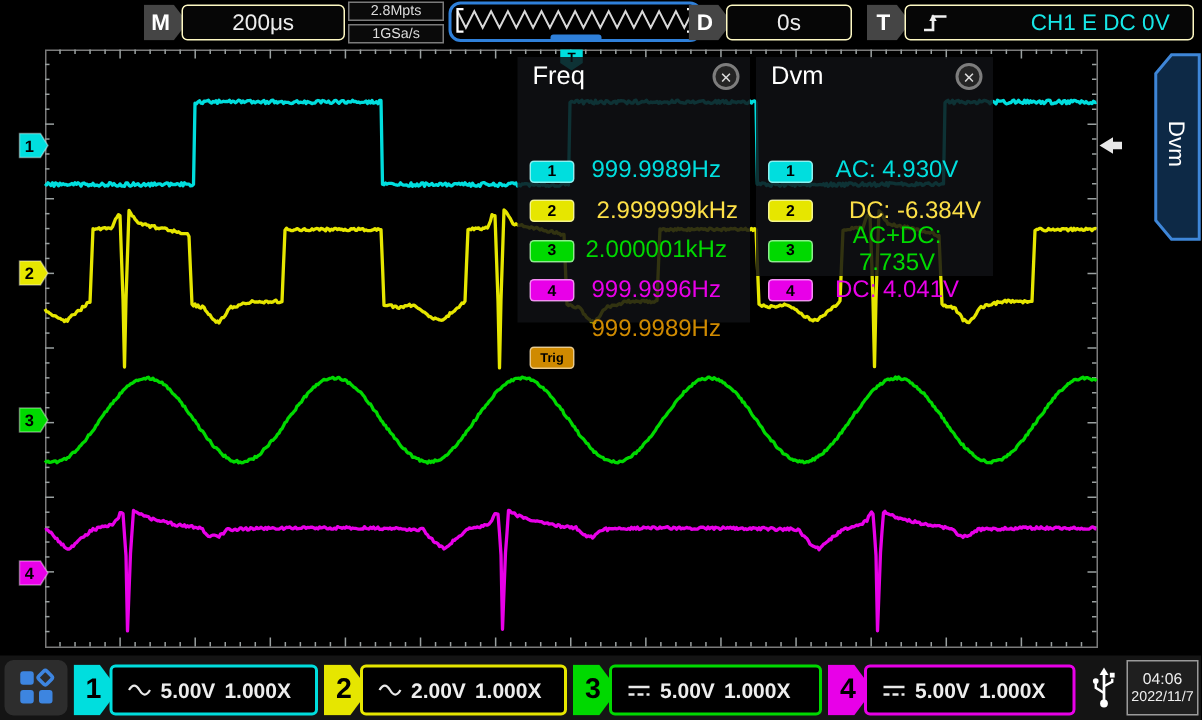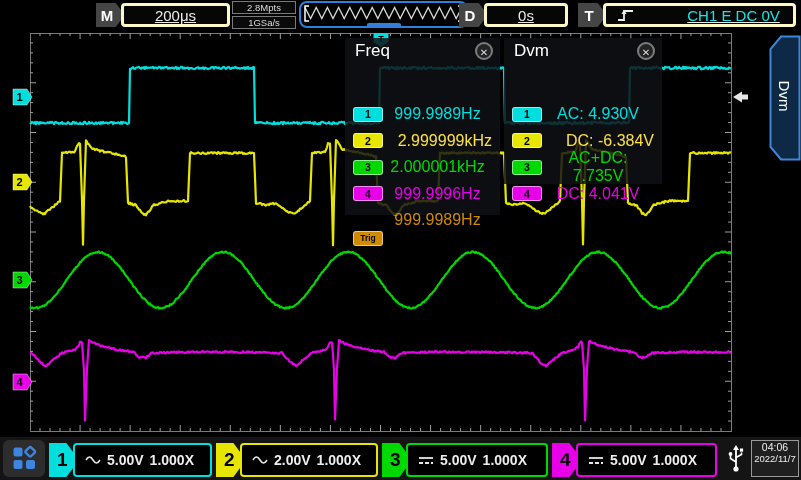--- a/index.html
+++ b/index.html
@@ -9,23 +9,23 @@
 
   
   #topbar{position:absolute;left:0;top:0;width:801px;height:30px;background:#000;z-index:6;}
   .triged{position:absolute;left:1px;top:1px;width:92px;height:28px;background:#1c7a1c;
           color:#fff;font-weight:bold;font-size:16px;display:flex;align-items:center;
           justify-content:center;letter-spacing:.5px;}
   .pent{position:absolute;top:3px;height:24px;width:29px;background:#454545;color:#fff;
         font-weight:bold;font-size:15px;display:flex;align-items:center;justify-content:center;
         padding-right:7px;box-sizing:border-box;
         clip-path:polygon(0 0,68% 0,100% 50%,68% 100%,0 100%);}
-  .tbox{position:absolute;top:3px;height:24px;background:#060606;border:3px solid #fef9c3;
+  .tbox{position:absolute;top:3px;height:24px;background:#060606;border:1px solid #fef9c3;
         border-radius:4px;color:#ececec;font-size:15px;display:flex;align-items:center;
-        justify-content:center;box-sizing:border-box;text-decoration:underline;}
+        justify-content:center;box-sizing:border-box;}
   .minibox{position:absolute;left:232px;width:64px;height:13px;background:#0a0a0a;
         border:1px solid #7a7a7a;color:#ddd;font-size:9.5px;display:flex;align-items:center;
         justify-content:center;box-sizing:border-box;}
   #preview{position:absolute;left:299px;top:1px;width:169px;height:27px;background:#000;
         border:2px solid #2f80da;border-radius:8px;box-sizing:border-box;}
   #preview .notch{position:absolute;left:50%;bottom:-2px;transform:translateX(-50%);
         width:34px;height:5px;background:#2f80da;border-radius:2px;}
   #trigbox{display:flex;align-items:center;padding:0 10px;justify-content:flex-start;gap:48px;}
   #trigbox span{flex:1;text-align:center;color:#17e7e7;font-size:15px;}
 
@@ -61,21 +61,21 @@
         display:flex;align-items:center;padding-left:8px;box-sizing:border-box;
         clip-path:polygon(0 0,58% 0,100% 50%,58% 100%,0 100%);}
   .chbox{position:absolute;top:6px;height:34px;background:#000;border-radius:4px;box-sizing:border-box;
         display:flex;align-items:center;gap:6px;padding-left:10px;color:#ededed;
         font-size:14px;font-weight:bold;}
   .bd-c1{border:2px solid #00dede;} .bd-c2{border:2px solid #e6e600;}
   .bd-c3{border:2px solid #00d900;} .bd-c4{border:2px solid #e800e8;}
   .cicon{flex:0 0 auto;}
   #usb{position:absolute;left:722px;top:3px;width:28px;height:37px;display:flex;align-items:center;justify-content:center;}
   #clock{position:absolute;left:751px;top:3px;width:48px;height:37px;background:#1f1f1f;border:1px solid #9a9a9a;
-        box-sizing:border-box;display:flex;flex-direction:column;align-items:center;color:#eee;}
+        box-sizing:border-box;display:flex;flex-direction:column;align-items:center;justify-content:center;color:#eee;}
   #clock .t1{font-size:10.5px;} #clock .t2{font-size:9.5px;}
 </style>
 </head>
 <body>
 
 <div id="screen">
 
   <svg id="wave-svg" width="801" height="480" viewBox="0 0 801 480">
       <rect x="30.5" y="33.5" width="701" height="398" fill="none" stroke="#7a7a7a" stroke-width="1"></rect>
       <line x1="40.01428571428571" y1="33" x2="40.01428571428571" y2="36" stroke="#9aa0a0" stroke-width="1"></line>

